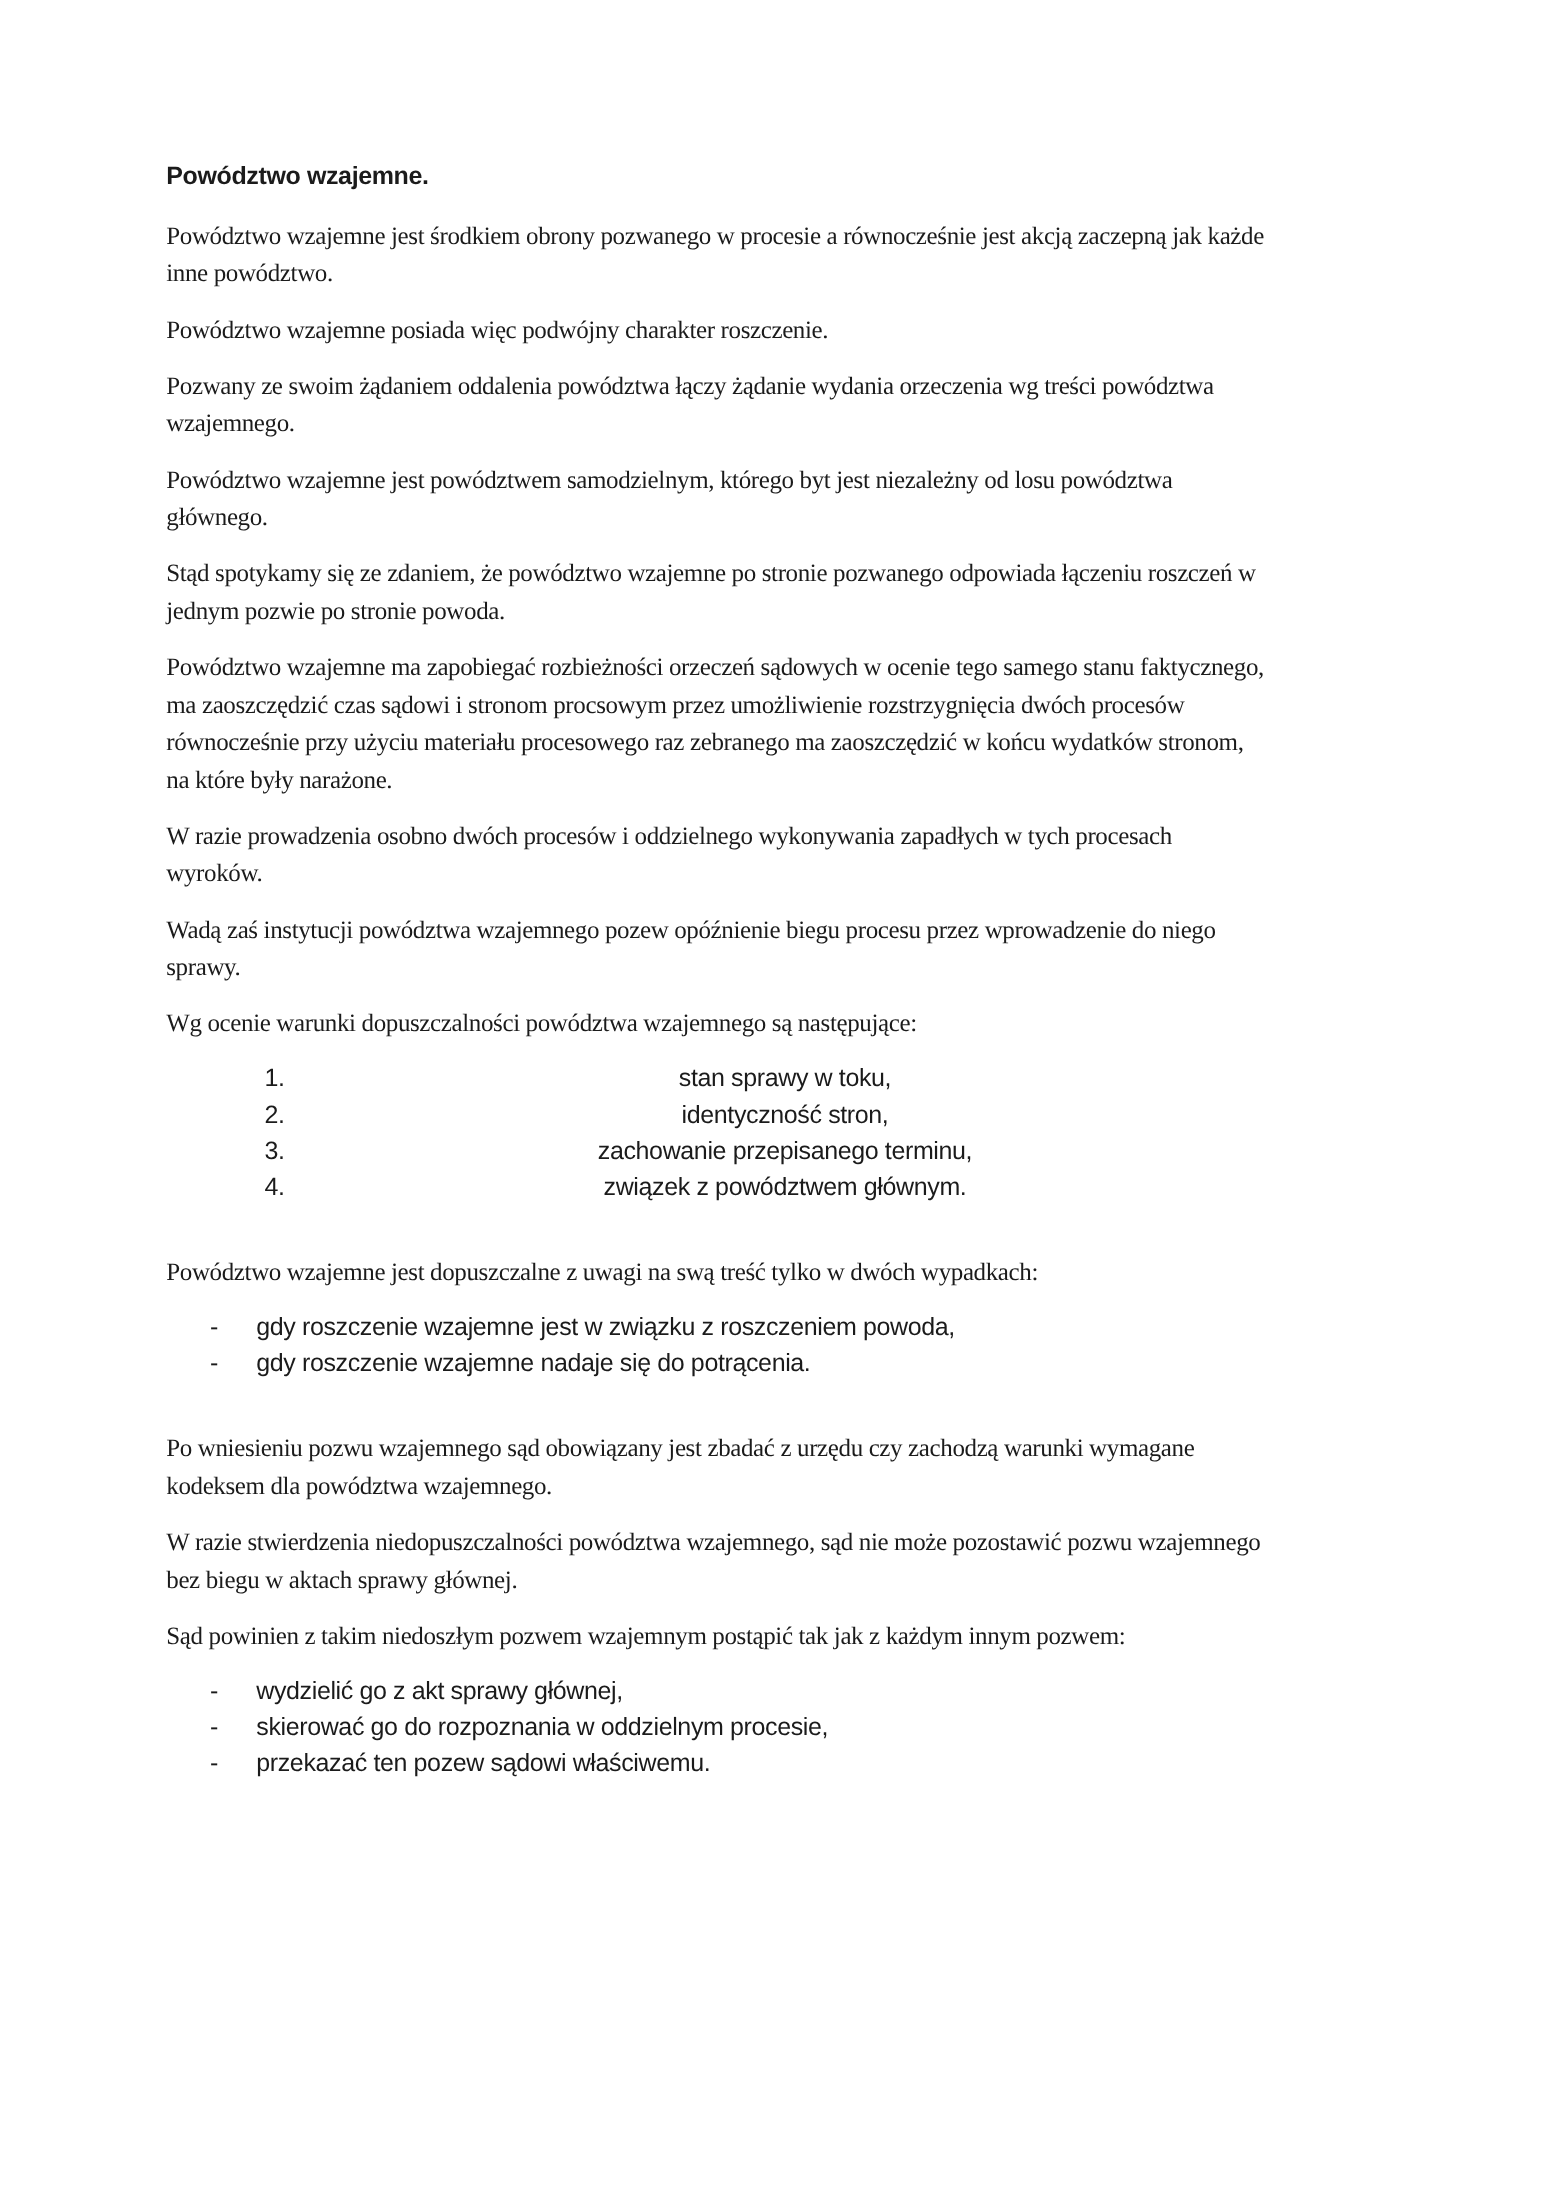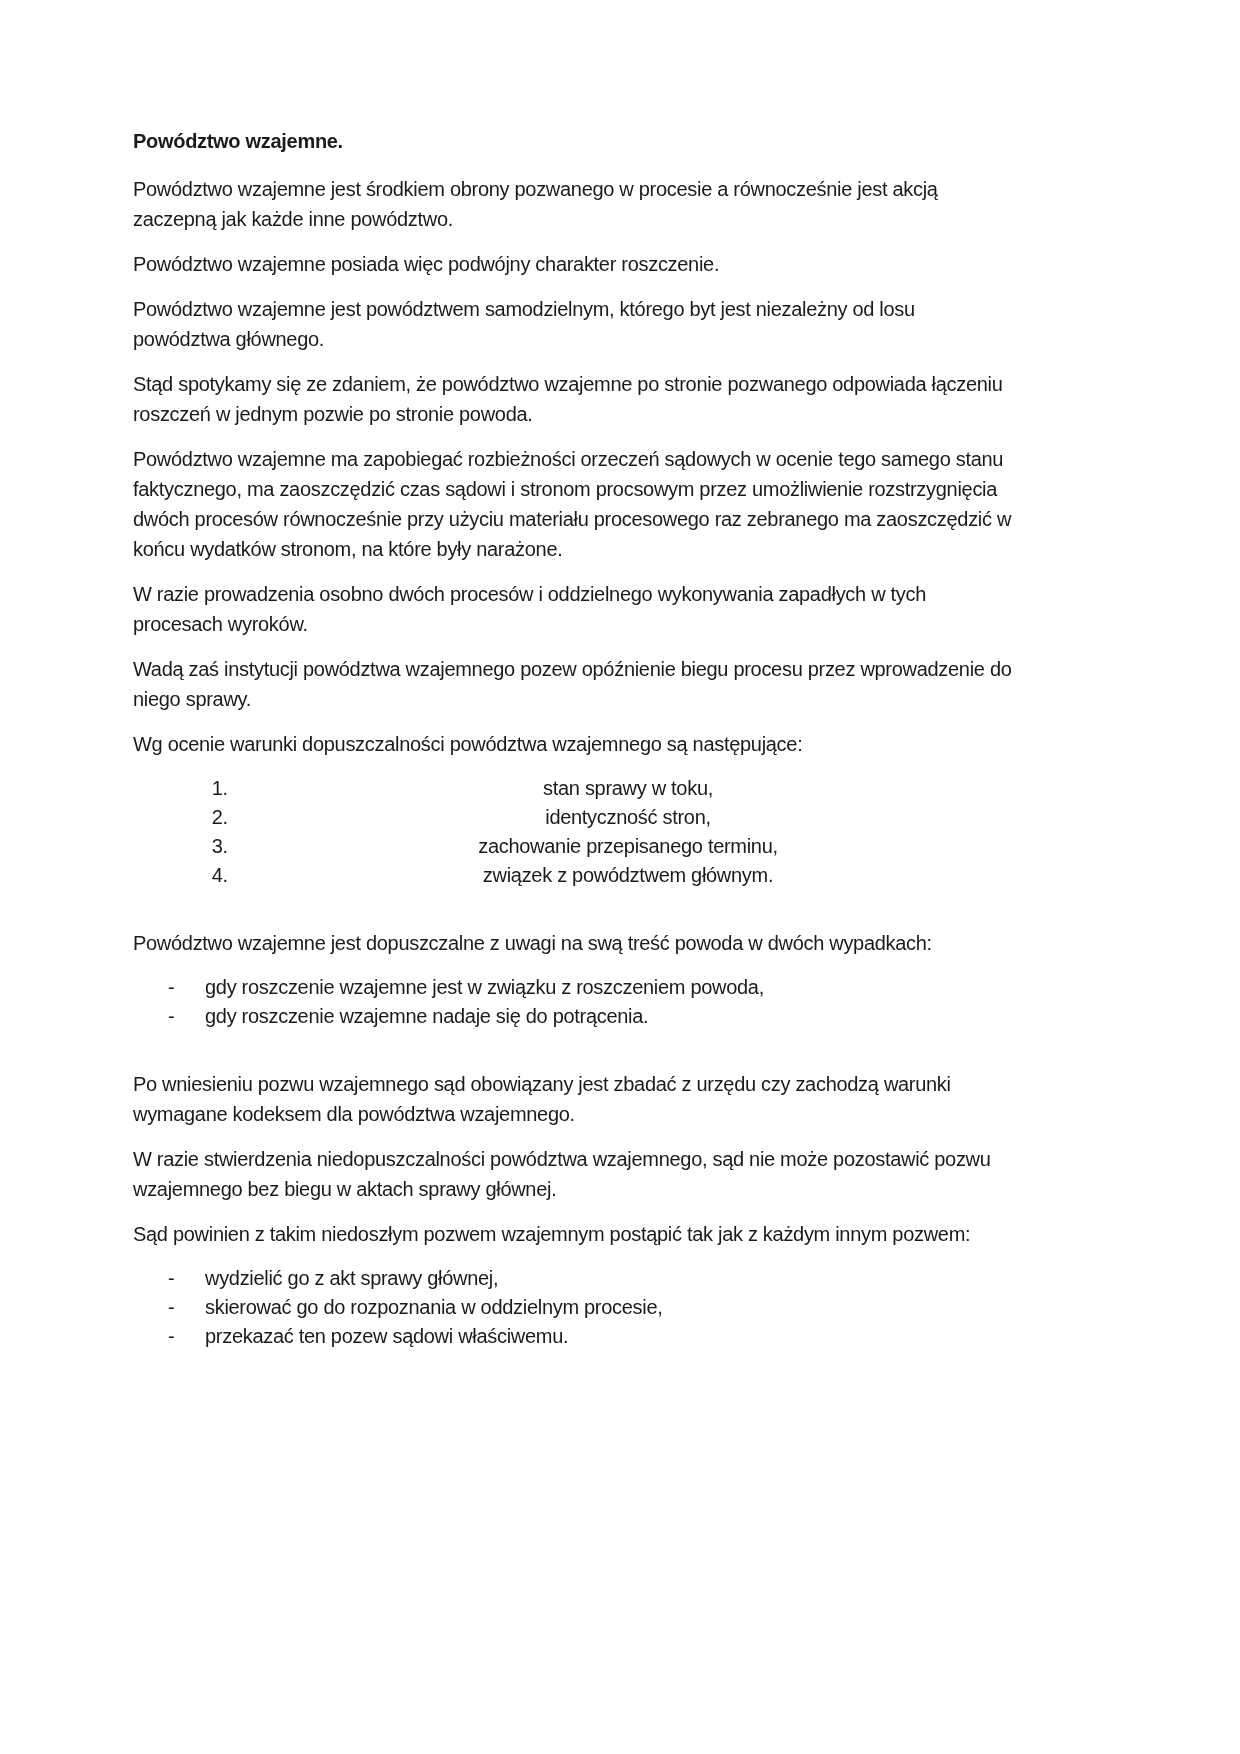--- a/index.html
+++ b/index.html
@@ -24,20 +24,21 @@
     line-height: 30px;
   }
   .doc-title {
     font-weight: bold;
     font-size: 20px;
     line-height: 30px;
     margin-bottom: 18px;
   }
   p.para {
     margin-bottom: 15px;
+    font-family: Liberation Serif, serif;
   }
   p.spaced {
     margin-top: 38px;
   }
   ol.num-list {
     margin: 8px 0 15px 0;
     padding-left: 100px;
     list-style: decimal;
     list-style-position: outside;
     text-align: center;
@@ -65,35 +66,36 @@
 </head>
 <body>
 
 <div class="page">
   <div class="doc">
 
     <div class="doc-title">Powództwo wzajemne.</div>
 
     <p class="para">Powództwo wzajemne jest środkiem obrony pozwanego w procesie a równocześnie jest akcją zaczepną jak każde inne powództwo.</p>
     <p class="para">Powództwo wzajemne posiada więc podwójny charakter roszczenie.</p>
+    <p class="para">Pozwany ze swoim żądaniem oddalenia powództwa łączy żądanie wydania orzeczenia wg treści powództwa wzajemnego.</p>
     <p class="para">Powództwo wzajemne jest powództwem samodzielnym, którego byt jest niezależny od losu powództwa głównego.</p>
     <p class="para">Stąd spotykamy się ze zdaniem, że powództwo wzajemne po stronie pozwanego odpowiada łączeniu roszczeń w jednym pozwie po stronie powoda.</p>
     <p class="para">Powództwo wzajemne ma zapobiegać rozbieżności orzeczeń sądowych w ocenie tego samego stanu faktycznego, ma zaoszczędzić czas sądowi i stronom procsowym przez umożliwienie rozstrzygnięcia dwóch procesów równocześnie przy użyciu materiału procesowego raz zebranego ma zaoszczędzić w końcu wydatków stronom, na które były narażone.</p>
     <p class="para">W razie prowadzenia osobno dwóch procesów i oddzielnego wykonywania zapadłych w tych procesach wyroków.</p>
     <p class="para">Wadą zaś instytucji powództwa wzajemnego pozew opóźnienie biegu procesu przez wprowadzenie do niego sprawy.</p>
     <p class="para">Wg ocenie warunki dopuszczalności powództwa wzajemnego są następujące:</p>
 
     <ol class="num-list">
       <li>stan sprawy w toku,</li>
       <li>identyczność stron,</li>
       <li>zachowanie przepisanego terminu,</li>
       <li>związek z powództwem głównym.</li>
     </ol>
 
-    <p class="para spaced">Powództwo wzajemne jest dopuszczalne z uwagi na swą treść powoda w dwóch wypadkach:</p>
+    <p class="para spaced">Powództwo wzajemne jest dopuszczalne z uwagi na swą treść tylko w dwóch wypadkach:</p>
 
     <ul class="dash-list">
       <li>gdy roszczenie wzajemne jest w związku z roszczeniem powoda,</li>
       <li>gdy roszczenie wzajemne nadaje się do potrącenia.</li>
     </ul>
 
     <p class="para spaced">Po wniesieniu pozwu wzajemnego sąd obowiązany jest zbadać z urzędu czy zachodzą warunki wymagane kodeksem dla powództwa wzajemnego.</p>
     <p class="para">W razie stwierdzenia niedopuszczalności powództwa wzajemnego, sąd nie może pozostawić pozwu wzajemnego bez biegu w aktach sprawy głównej.</p>
     <p class="para">Sąd powinien z takim niedoszłym pozwem wzajemnym postąpić tak jak z każdym innym pozwem:</p>
 

